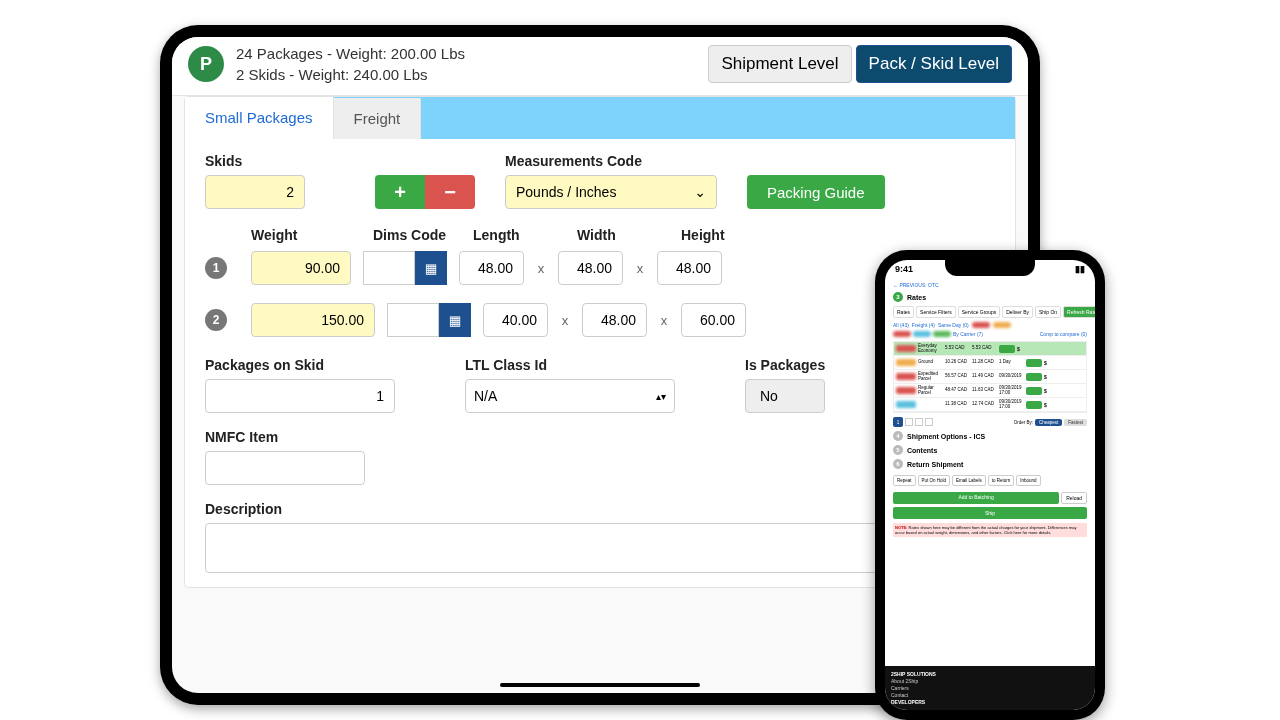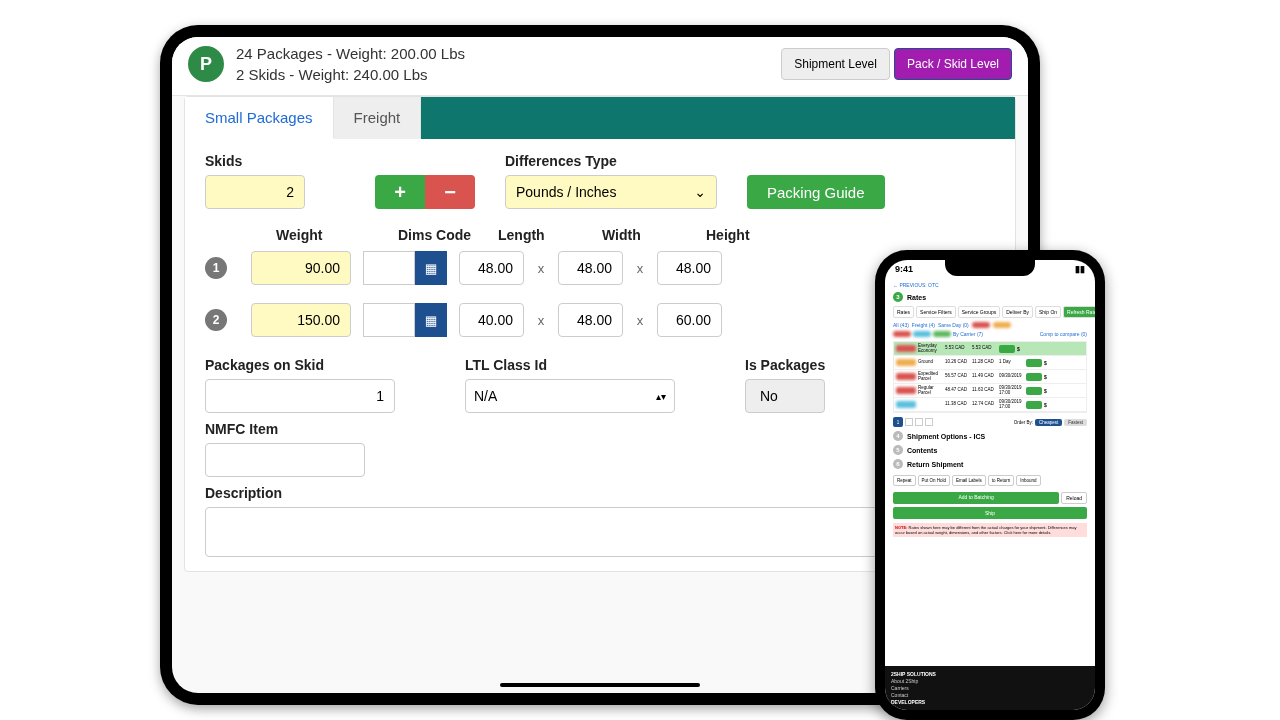--- a/index.html
+++ b/index.html
@@ -32,26 +32,26 @@
     border-bottom: 1px solid #e4e4e4;
   }
   .hdr-left { display: flex; gap: 12px; align-items: center; }
   .avatar {
     width: 36px; height: 36px; background: #2e8b47; border-radius: 50%;
     color: #fff; font-weight: 700; display: flex; align-items: center; justify-content: center;
     font-size: 18px;
   }
   .summary { font-size: 15px; color: #333; line-height: 1.4; }
   .level-btns { display: flex; gap: 4px; }
-  .btn { padding: 8px 12px; font-size: 12px; border-radius: 4px; border: 1px solid #ccc; background:#eee; cursor:pointer; }
-  .btn-primary { background: #a21caf; color:#fff; border-color:#1e4f8f; }
+  .btn { padding: 8px 12px; font-size: 17px; border-radius: 4px; border: 1px solid #ccc; background:#eee; cursor:pointer; }
+  .btn-primary { background: #0c4a6e; color:#fff; border-color:#1e4f8f; }
 
   
   .card { background:#fff; margin: 0 12px; border: 1px solid #e3e3e3; border-radius: 4px; }
-  .tabs { display: flex; background:#0f766e; }
+  .tabs { display: flex; background:#7dd3fc;align-items:center; }
   .tab { padding: 12px 20px; font-size: 15px; color:#555; cursor:pointer; border-right:1px solid #e3e3e3; background:#eee; }
   .tab.active { color:#1e6bd6; background:#fff; font-weight:500; border-bottom:1px solid #fff; }
   .card-body { padding: 14px 20px; }
 
   .row { display: flex; gap: 30px; align-items: flex-end; margin-bottom: 18px; }
   .field label { display:block; font-size:14px; font-weight:700; color:#222; margin-bottom:6px; }
   .field-w150 { width: 140px; }
 
   .input-yellow, .input-white, .select-yellow, .input-clear {
     height: 34px; border: 1px solid #ccc; border-radius: 4px; padding: 0 10px;
@@ -66,34 +66,34 @@
   .plusminus { display:flex; border-radius:4px; overflow:hidden; }
   .plusminus button { width:50px; height:34px; border:none; color:#fff; font-size:20px; font-weight:700; cursor:pointer; }
   .plus { background:#39a845; }
   .minus { background:#d9534f; }
 
   .btn-green { height:34px; padding:0 20px; background:#39a845; color:#fff; border:none; border-radius:4px; font-size:15px; cursor:pointer; }
 
   .skid-table { margin: 8px 0 20px 0; }
   .skid-head { display:flex; gap:12px; margin-bottom:8px; font-size:14px; font-weight:700; color:#222; }
   .skid-head .c-badge-col { width:34px; }
-  .skid-head .c-weight { width:110px;margin-left:25px; }
+  .skid-head .c-weight { width:110px; }
   .skid-head .c-dims { width:88px; }
   .skid-head .c-dim { width:70px; }
   .skid-head .c-x { width:10px; }
 
   .skid-row { display:flex; gap:12px; align-items:center; margin-bottom:18px; }
   .skid-badge { width:22px; height:22px; background:#777; color:#fff; border-radius:50%; display:flex; align-items:center; justify-content:center; font-size:12px; font-weight:700; }
   .dims-group { display:flex; }
   .dims-input { width:52px; height:34px; border:1px solid #ccc; background:#fff; }
   .dims-btn { width:32px; height:34px; background:#1e4f8f; color:#fff; border:none; display:flex; align-items:center; justify-content:center; cursor:pointer; }
   .xsep { font-size:13px; color:#666; width:10px; text-align:center; }
 
   .bottom-grid { display:flex; gap:70px; flex-wrap:wrap; }
-  .bottom-grid .field { margin-bottom:8px; }
+  .bottom-grid .field { margin-bottom:16px; }
   .select-plain { height:34px; border:1px solid #ccc; border-radius:4px; width:210px; padding:0 8px; display:flex; align-items:center; justify-content:space-between; font-size:14px; background:#fff; }
   .toggle-no { height:34px; padding:0 14px; border:1px solid #ccc; background:#eee; border-radius:4px; font-size:14px; display:flex; align-items:center; }
 
   .desc-area { width: 100%; }
   .desc-box { width:100%; height:50px; border:1px solid #ccc; border-radius:4px; background:#fff; }
 
   .home-indicator{ position:absolute; bottom:6px; left:50%; transform:translateX(-50%); width:200px; height:4px; background:#000; border-radius:2px; }
 
   
   .iphone {
@@ -182,21 +182,21 @@
         <div class="row">
           <div class="field field-w150">
             <label>Skids</label>
             <input class="input-yellow" value="2" style="">
           </div>
           <div class="plusminus">
             <button class="plus">+</button>
             <button class="minus">−</button>
           </div>
           <div class="field">
-            <label>Differences Type</label>
+            <label>Measurements Code</label>
             <div class="select-yellow">
               <span>Pounds / Inches</span>
               <span class="chev">⌄</span>
             </div>
           </div>
           <button class="btn-green">Packing Guide</button>
         </div>
 
         <div class="skid-table">
           <div class="skid-head">
@@ -225,21 +225,21 @@
             <span class="xsep">x</span>
             <input class="input-white" value="48.00" style="">
             <span class="xsep">x</span>
             <input class="input-white" value="48.00" style="">
           </div>
 
           <div class="skid-row">
             <div style="width:34px;">
                 <div class="skid-badge">2</div>
               </div>
-            <input class="input-yellow" style="width: 100px;" value="150.00">
+            <input class="input-yellow" style="width: 124px;" value="150.00">
             <div class="dims-group">
               <input class="dims-input" style="">
               <button class="dims-btn">
                 <span>▦</span>
               </button>
             </div>
             <input class="input-white" value="40.00" style="">
             <span class="xsep">x</span>
             <input class="input-white" value="48.00" style="">
             <span class="xsep">x</span>

